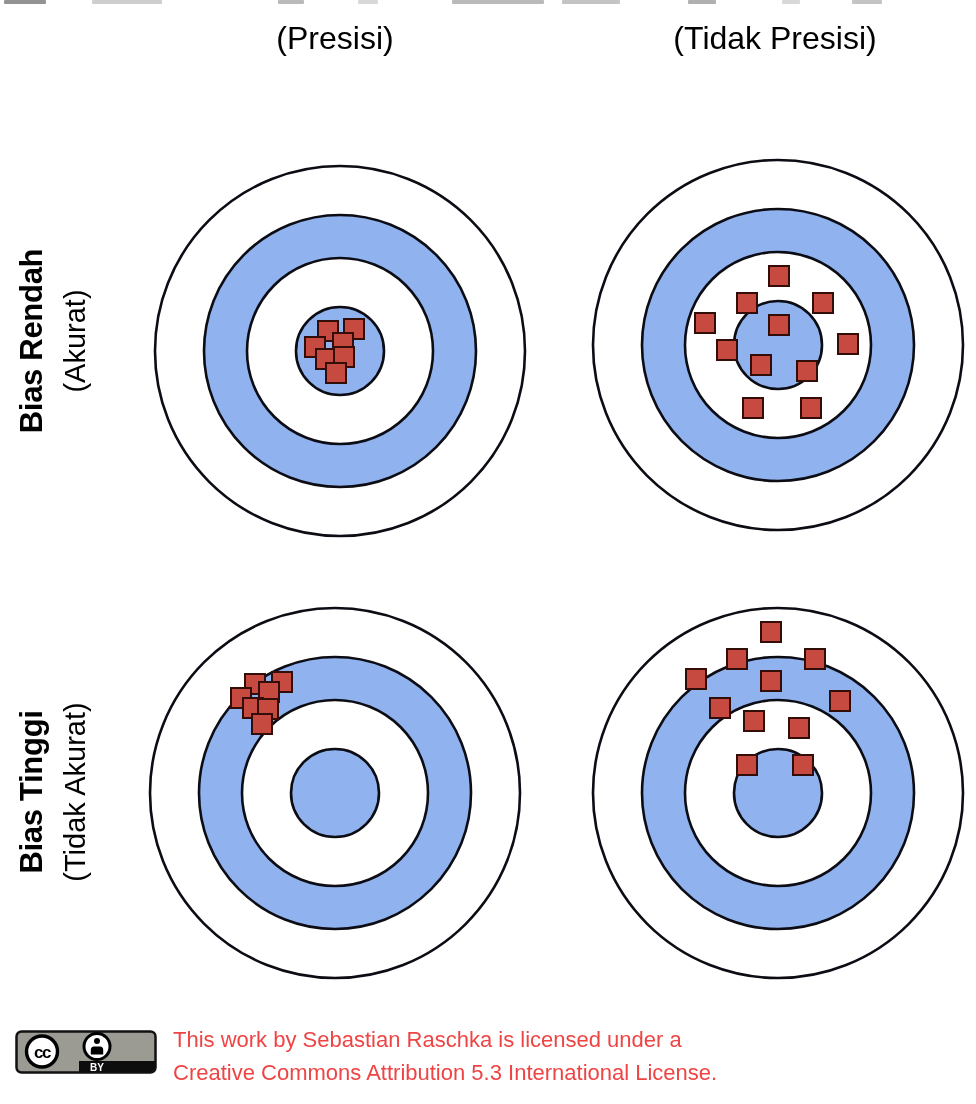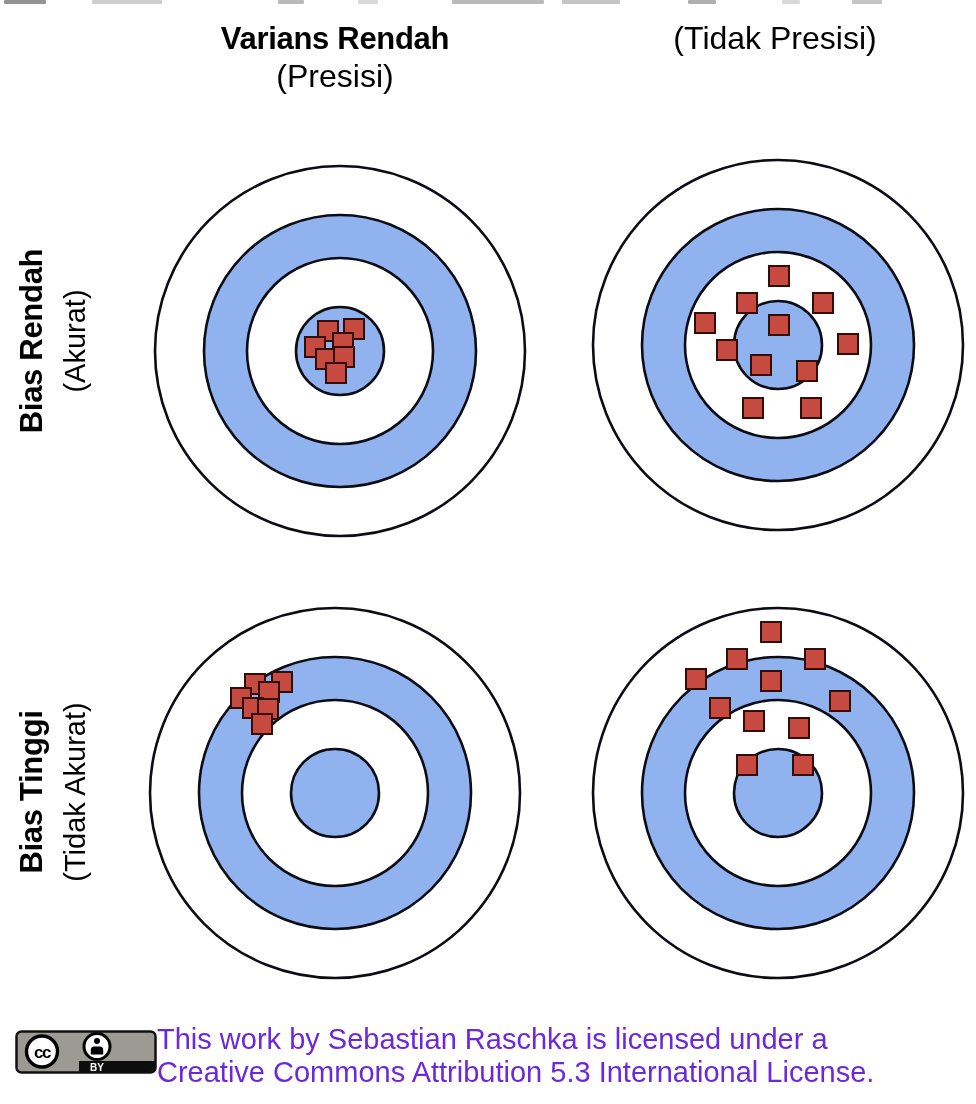--- a/index.html
+++ b/index.html
@@ -63,26 +63,26 @@
     font-weight: 400;
     line-height: 42px;
   }
 
   .target-svg { position: absolute; width: 390px; height: 390px; }
 
   
   .cc-badge { position: absolute; left: 15px; top: 1030px; }
   .license {
     position: absolute;
-    left: 157px;
+    left: 173px;
     top: 1023px;
-    font-size: 29px;
+    font-size: 22px;
     line-height: 33px;
     font-weight: 400;
-    color: #6d28d9;
+    color: #ef4444;
     white-space: nowrap;
   }
 </style>
 </head>
 <body>
 
 <div class="page">
 
   <div class="top-artifact">
     <span style="left:4px;   width:42px; opacity:.55"></span>
@@ -90,21 +90,20 @@
     <span style="left:278px; width:26px; opacity:.35"></span>
     <span style="left:358px; width:20px; opacity:.2"></span>
     <span style="left:452px; width:92px; opacity:.35"></span>
     <span style="left:562px; width:58px; opacity:.3"></span>
     <span style="left:688px; width:28px; opacity:.4"></span>
     <span style="left:782px; width:18px; opacity:.2"></span>
     <span style="left:852px; width:30px; opacity:.3"></span>
   </div>
 
   <div class="col-header" style="left:175px">
-    <div class="hd-title">Varians Rendah</div>
     <div class="hd-sub">(Presisi)</div>
   </div>
   <div class="col-header" style="left:615px">
     <div class="hd-sub">(Tidak Presisi)</div>
   </div>
 
   <div class="row-header" style="top:297px">
     <div class="hd-title">Bias Rendah</div>
     <div class="hd-sub">(Akurat)</div>
   </div>

